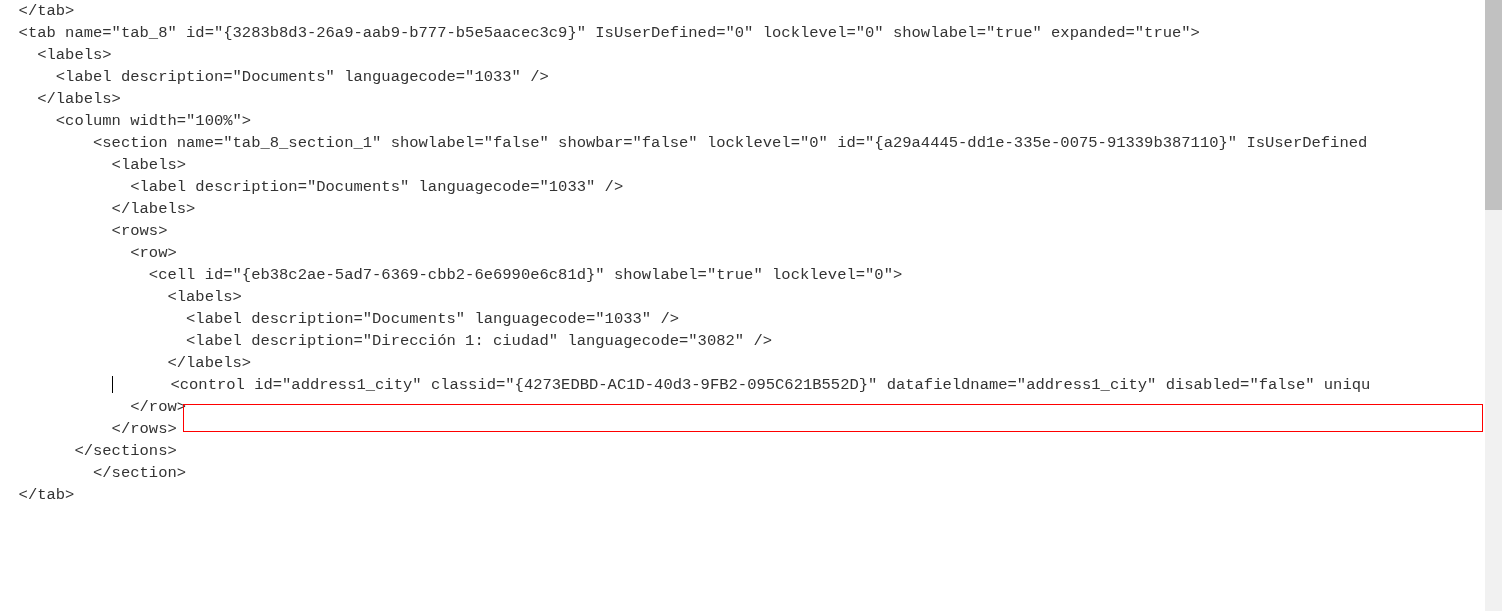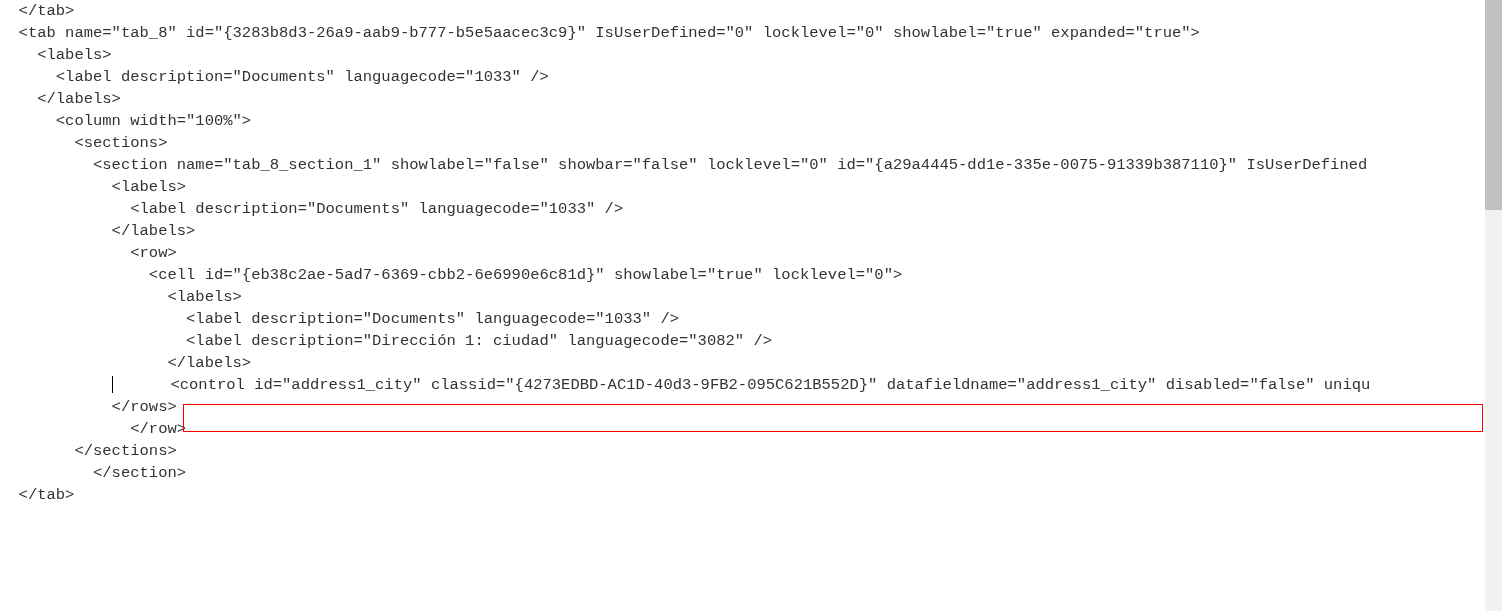--- a/index.html
+++ b/index.html
@@ -14,34 +14,34 @@
 </head>
 <body>
 
 <div class="code-block">
   <div class="line">  &lt;/tab&gt;</div>
   <div class="line">  &lt;tab name="tab_8" id="{3283b8d3-26a9-aab9-b777-b5e5aacec3c9}" IsUserDefined="0" locklevel="0" showlabel="true" expanded="true"&gt;</div>
   <div class="line">    &lt;labels&gt;</div>
   <div class="line">      &lt;label description="Documents" languagecode="1033" /&gt;</div>
   <div class="line">    &lt;/labels&gt;</div>
   <div class="line">      &lt;column width="100%"&gt;</div>
-  <div class="line">        &lt;sections&gt;</div>
   <div class="line">          &lt;section name="tab_8_section_1" showlabel="false" showbar="false" locklevel="0" id="{a29a4445-dd1e-335e-0075-91339b387110}" IsUserDefined</div>
   <div class="line">            &lt;labels&gt;</div>
   <div class="line">              &lt;label description="Documents" languagecode="1033" /&gt;</div>
   <div class="line">            &lt;/labels&gt;</div>
+  <div class="line">            &lt;rows&gt;</div>
   <div class="line">              &lt;row&gt;</div>
   <div class="line">                &lt;cell id="{eb38c2ae-5ad7-6369-cbb2-6e6990e6c81d}" showlabel="true" locklevel="0"&gt;</div>
   <div class="line">                  &lt;labels&gt;</div>
   <div class="line">                    &lt;label description="Documents" languagecode="1033" /&gt;</div>
   <div class="line">                    &lt;label description="Dirección 1: ciudad" languagecode="3082" /&gt;</div>
   <div class="line">                  &lt;/labels&gt;</div>
   <div class="line"><span>            </span><span class="cursor"></span><span>      &lt;control id="address1_city" classid="{4273EDBD-AC1D-40d3-9FB2-095C621B552D}" datafieldname="address1_city" disabled="false" uniqu</span></div>
+  <div class="line">              &lt;/row&gt;</div>
   <div class="line">            &lt;/rows&gt;</div>
-  <div class="line">              &lt;/row&gt;</div>
   <div class="line">        &lt;/sections&gt;</div>
   <div class="line">          &lt;/section&gt;</div>
   <div class="line">  &lt;/tab&gt;</div>
 </div>
 
 <div class="highlight-box" style="top:404px;left:183px;width:1300px;height:28px;"></div>
 
 <div class="scrollbar-track">
   <div class="scrollbar-thumb"></div>
 </div>

